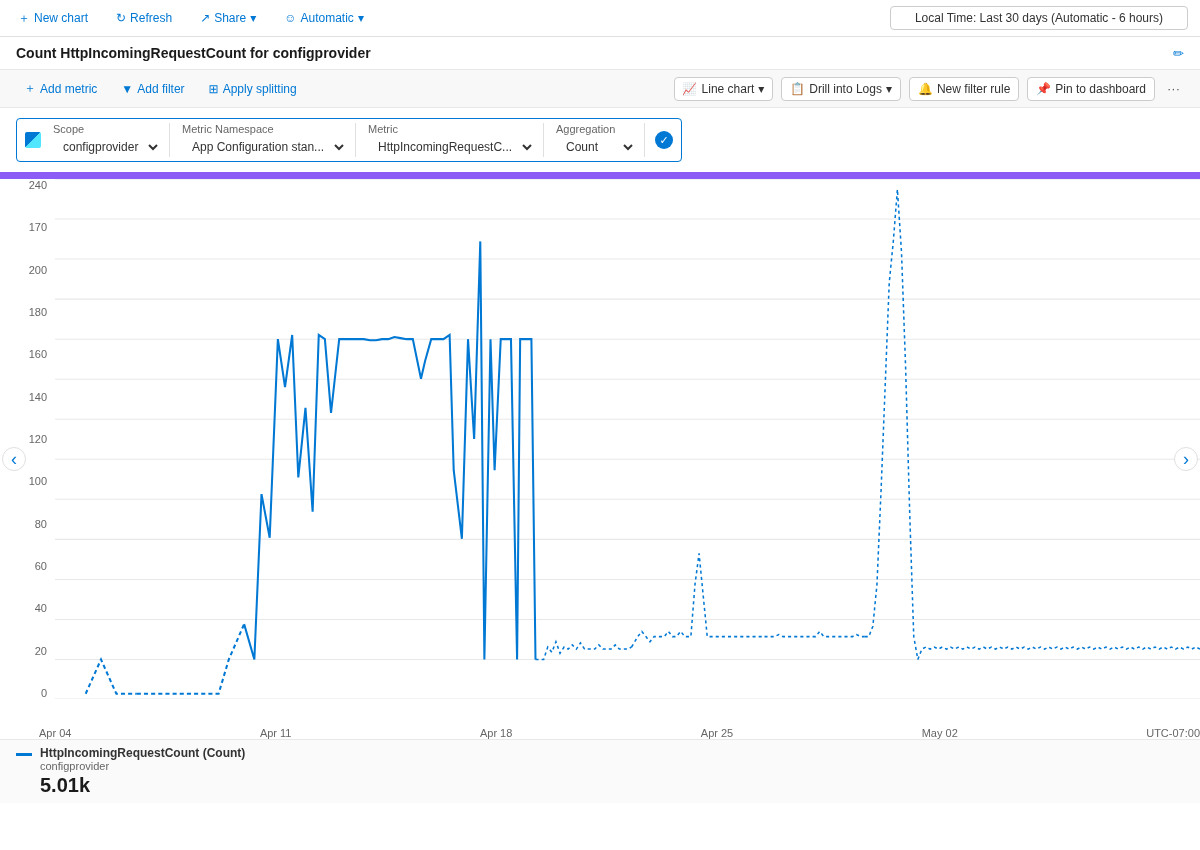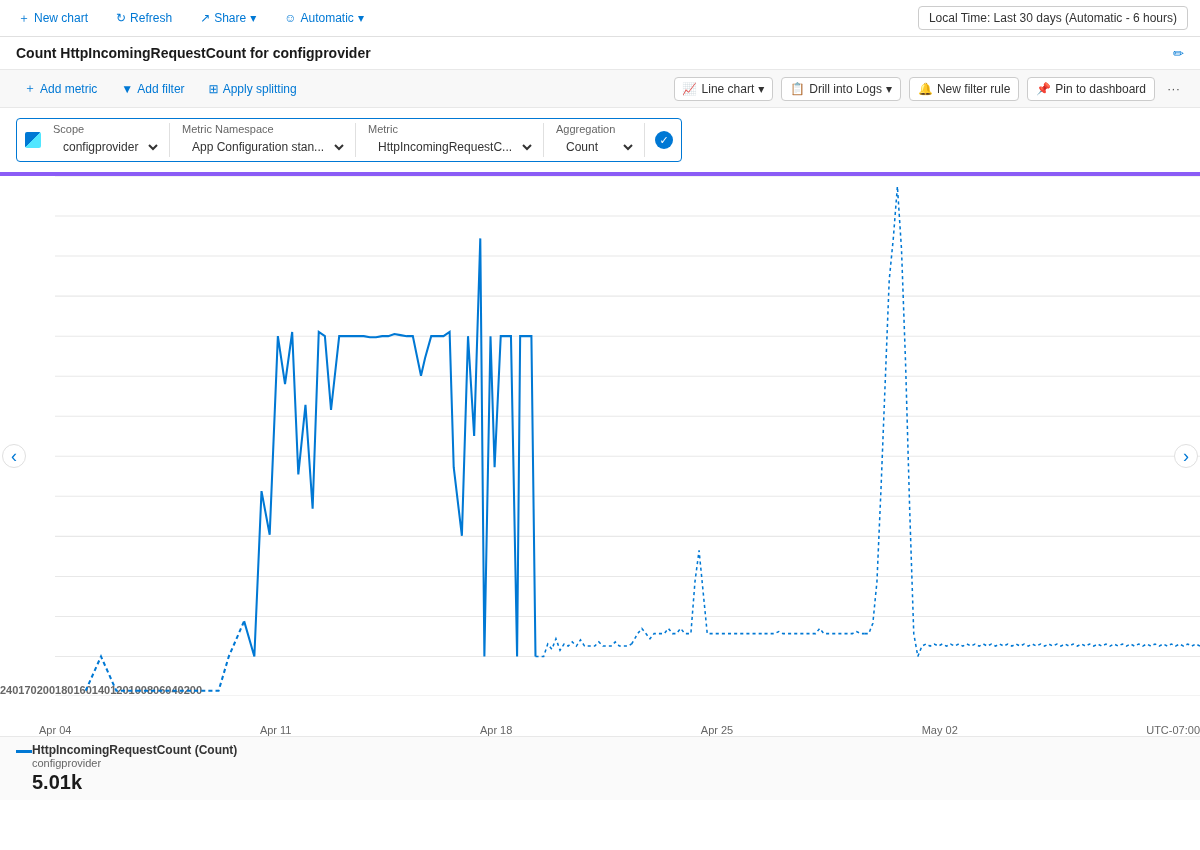--- a/index.html
+++ b/index.html
@@ -16,21 +16,21 @@
     }
     .top-bar-left { display: flex; align-items: center; gap: 16px; flex: 1; }
     .top-bar-btn {
       display: flex; align-items: center; gap: 4px;
       color: #0078d4; cursor: pointer; font-size: 12px;
       background: none; border: none; padding: 3px 6px;
     }
     .top-bar-right { display: flex; align-items: center; }
     .time-range-btn {
       border: 1px solid #ccc; border-radius: 4px;
-      padding: 4px 10px; font-size: 12px; cursor: pointer;
+      padding: 4px 24px; font-size: 12px; cursor: pointer;
       background: #fff; color: #333; text-align: center;
     }
     
     
     .page-title-bar {
       padding: 8px 16px;
       display: flex; align-items: center; gap: 8px; justify-content: space-between;
     }
     .page-title {
       font-size: 14px; font-weight: 600; color: #1a1a1a;
@@ -57,21 +57,21 @@
       border: 1px solid #ccc; border-radius: 4px;
       display: flex; align-items: center; gap: 4px;
       padding: 4px 8px; font-size: 12px; cursor: pointer;
       background: #fff; color: #333;
     }
     .toolbar-more { cursor: pointer; padding: 4px; color: #555; }
 
     
     .filter-row {
       padding: 10px 16px;
-      border-bottom: 4px solid #8b5cf6;
+      border-bottom: 7px solid #8b5cf6;
     }
     .filter-box {
       display: inline-flex; align-items: center; gap: 4px;
       border: 1px solid #0078d4; border-radius: 4px;
       padding: 4px 8px; background: #fff;
     }
     .filter-resource-icon {
       width: 16px; height: 16px;
       background: linear-gradient(135deg, #0078d4 50%, #50e6ff 50%);
       border-radius: 2px; flex-shrink: 0;
@@ -96,24 +96,23 @@
     .chart-container {
       position: relative;
       padding: 10px 0 40px 60px;
       height: 560px;
       overflow: hidden;
     }
     .y-axis {
       position: absolute;
       left: 0; top: 0; bottom: 40px;
       width: 55px;
-      display: flex; flex-direction: row; justify-content: space-between;
+      display: flex; flex-direction: column; justify-content: space-between;
       align-items: flex-end;
       padding-right: 8px;
-      font-weight: bold;
     }
     .y-label { font-size: 11px; color: #666; }
     .x-axis {
       position: absolute;
       bottom: 0; left: 39px; right: 0;
       display: flex; justify-content: space-between;
       align-items: flex-start;
       padding-top: 4px;
     }
     .x-label { font-size: 11px; color: #666; }
@@ -132,21 +131,21 @@
     }
     .nav-arrow-left { left: 2px; }
     .nav-arrow-right { right: 2px; }
     
     
     .legend {
       padding: 6px 16px;
       border-top: 1px solid #e8e8e8;
       background: #fafafa;
     }
-    .legend-item { display: flex; align-items: flex-start; gap: 0; }
+    .legend-item { display: flex; align-items: flex-start; gap: 8px; }
     .legend-color { width: 16px; height: 3px; background: #0078d4; margin-top: 7px; flex-shrink: 0; }
     .legend-text { font-size: 12px; color: #333; }
     .legend-title { font-weight: 600; }
     .legend-sub { color: #666; font-size: 11px; }
     .legend-value { font-size: 20px; font-weight: 700; color: #1a1a1a; margin-top: 2px; }
   </style>
 </head>
 <body>
 
 <div class="top-bar">

